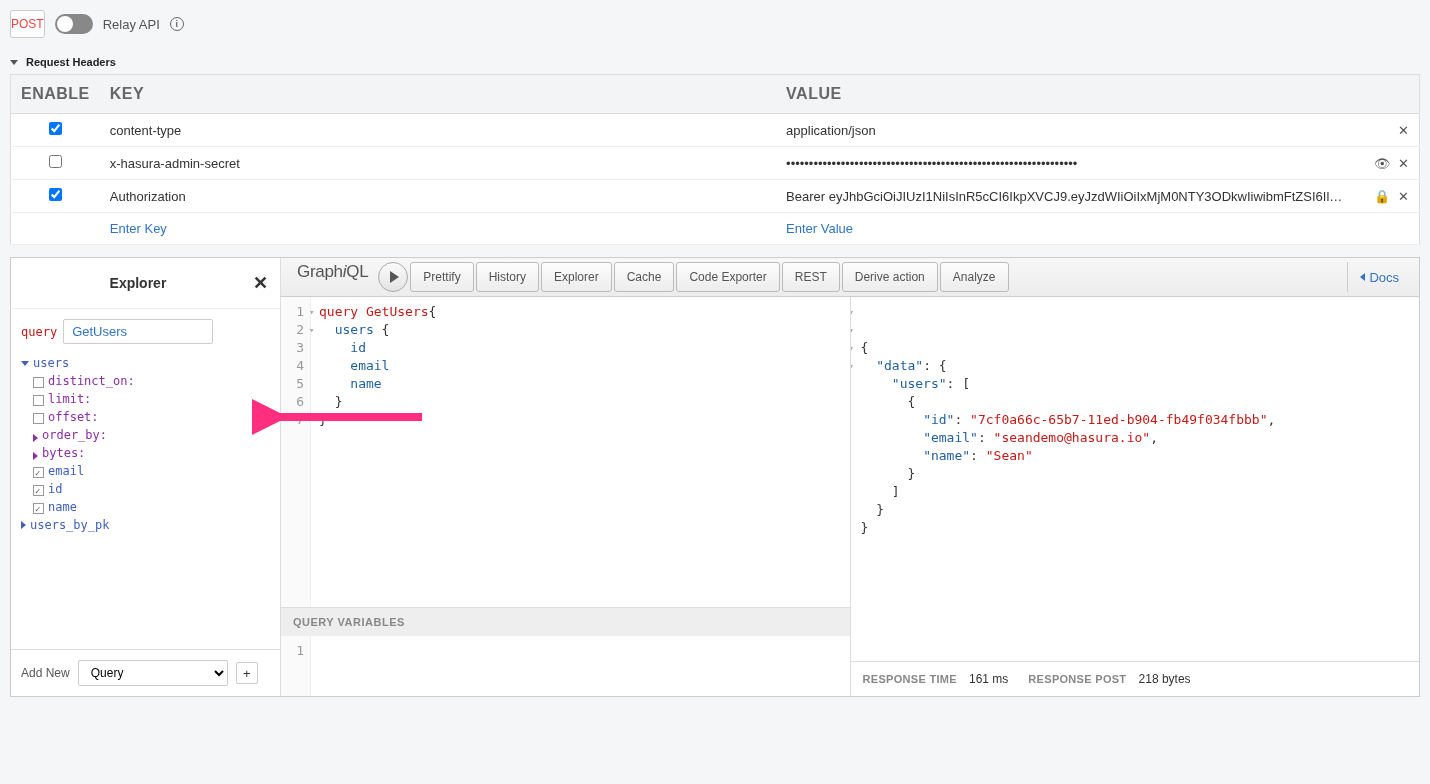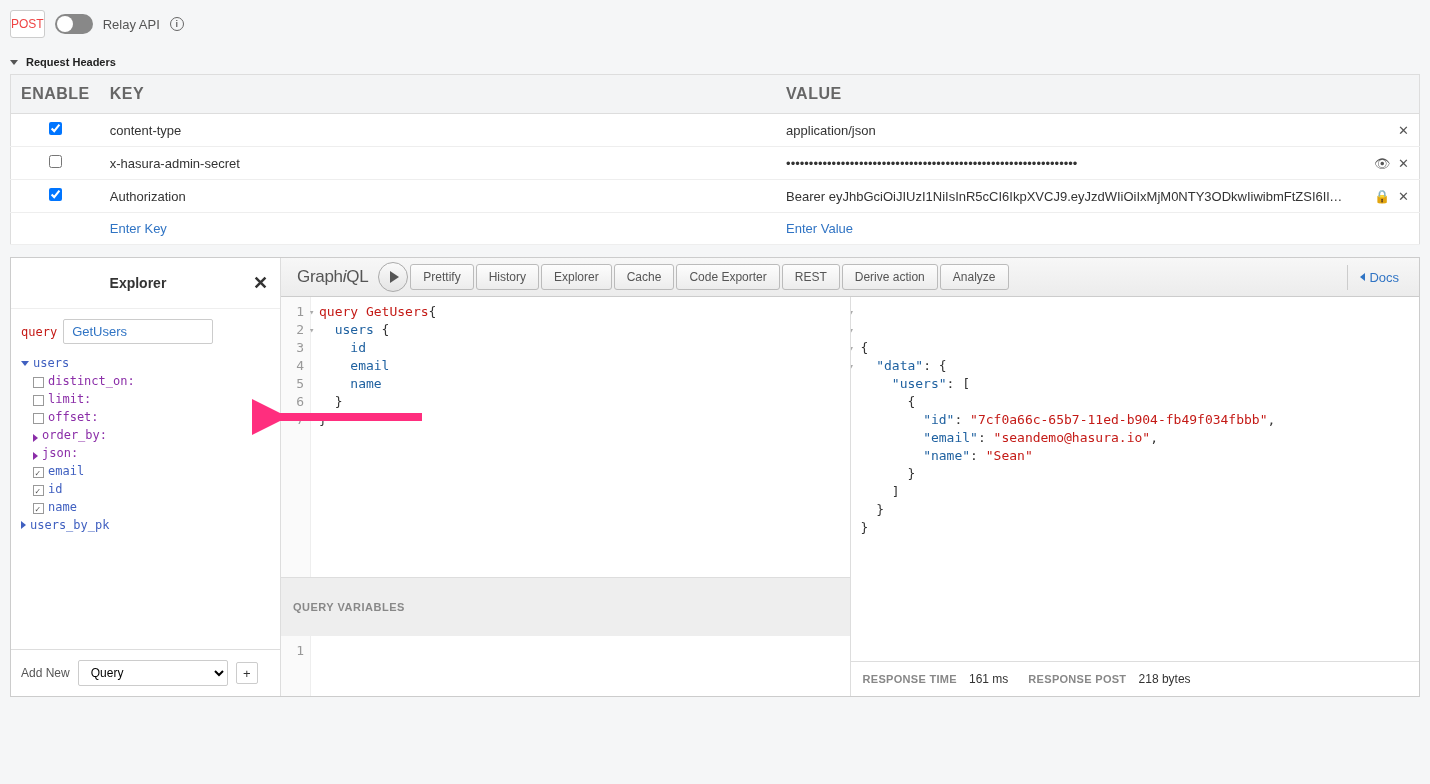--- a/index.html
+++ b/index.html
@@ -41,38 +41,38 @@
 .tri-right { width: 0; height: 0; border-top: 4px solid transparent; border-bottom: 4px solid transparent; border-left: 5px solid currentColor; display: inline-block; }
 .tri-down { width: 0; height: 0; border-left: 4px solid transparent; border-right: 4px solid transparent; border-top: 5px solid currentColor; display: inline-block; }
 .checkbox-sm { width: 11px; height: 11px; border: 1px solid #999; display: inline-block; }
 .checkbox-sm.checked::after { content: "✓"; font-size: 9px; position: relative; top: -3px; left: 1px; color: #555; }
 .indent-1 { margin-left: 12px; align-items: flex-end; }
 .explorer-footer { border-top: 1px solid #ddd; padding: 10px; display: flex; align-items: center; gap: 8px; }
 .add-new-label { font-size: 12px; color: #555; }
 .add-new-select { border: 1px solid #ccc; padding: 4px 8px; font-size: 12px; width: 150px; background: #fff; border-radius: 2px; }
 .plus-btn { border: 1px solid #ccc; width: 22px; height: 22px; display: flex; align-items: center; justify-content: center; cursor: pointer; border-radius: 2px; background: #fff; }
 .editor-pane { flex: 1; display: flex; flex-direction: column; min-width: 0; }
-.toolbar { display: flex; align-items: center; border-bottom: 1px solid #ccc; background: linear-gradient(#f7f7f7, #ececec); padding: 4px 8px; gap: 2px; }
+.toolbar { display: flex; border-bottom: 1px solid #ccc; background: linear-gradient(#f7f7f7, #ececec); padding: 4px 8px; gap: 2px; }
 .graphiql-logo { font-size: 17px; color: #555; font-weight: 400; padding: 0 8px; letter-spacing: -0.3px; }
 .graphiql-logo .i { font-style: italic; }
 .play-btn { width: 30px; height: 30px; border-radius: 50%; border: 1px solid #aaa; background: linear-gradient(#fafafa, #e4e4e4); display: flex; align-items: center; justify-content: center; cursor: pointer; }
 .play-btn::after { content: ""; width: 0; height: 0; border-top: 6px solid transparent; border-bottom: 6px solid transparent; border-left: 9px solid #555; margin-left: 2px; }
 .tb-btn { border: 1px solid #bbb; background: linear-gradient(#fdfdfd, #ececec); padding: 5px 12px; font-size: 12px; color: #555; border-radius: 3px; cursor: pointer; }
 .tb-spacer { flex: 1; }
 .docs-btn { display: flex; align-items: center; gap: 4px; color: #3074c4; cursor: pointer; padding: 5px 12px; font-size: 13px; border-left: 1px solid #ccc; }
 .chevron-left { width: 0; height: 0; border-top: 4px solid transparent; border-bottom: 4px solid transparent; border-right: 5px solid #3074c4; }
 .editor-split { flex: 1; display: flex; min-height: 0; }
 .query-col { flex: 1; display: flex; flex-direction: column; border-right: 1px solid #ddd; min-width: 0; }
 .code-area { flex: 1; display: flex; font-family: ui-monospace, Menlo, Consolas, monospace; font-size: 13px; overflow: auto; position: relative;}
 .gutter { width: 30px; background: #fafafa; text-align: right; padding: 6px 6px 6px 0; color: #999; line-height: 18px; border-right: 1px solid #eee;}
 .code-body { padding: 6px 8px; line-height: 18px; white-space: pre; flex: 1; }
 .kw-purple { color: #c41a16; }
 .kw-blue { color: #1f61a0; }
 .fold-markers { position: absolute; left: 28px; top: 6px; line-height: 18px; font-size: 9px; color: #aaa; }
-.query-vars-header { background: #eee; padding: 23px 12px; font-size: 11px; font-weight: 600; color: #888; letter-spacing: 0.5px; border-top: 1px solid #ddd; }
+.query-vars-header { background: #eee; padding: 8px 12px; font-size: 11px; font-weight: 600; color: #888; letter-spacing: 0.5px; border-top: 1px solid #ddd; }
 .query-vars-body { height: 60px; display: flex; font-family: ui-monospace, Menlo, Consolas, monospace; font-size: 13px; }
 .result-col { flex: 1; display: flex; flex-direction: column; min-width: 0; }
 .result-body { flex: 1; font-family: ui-monospace, Menlo, Consolas, monospace; font-size: 13px; padding: 6px 10px; line-height: 18px; white-space: pre; overflow: auto; position: relative;}
 .json-key { color: #1f61a0; }
 .json-str { color: #c41a16; }
 .result-footer { border-top: 1px solid #ddd; padding: 10px 12px; font-size: 11px; color: #888; display: flex; gap: 20px; }
 .result-footer span.val { color: #333; font-weight: 400; font-size: 12px; margin-left: 6px;}
 .result-footer .lbl { font-weight: 600; letter-spacing: 0.3px; }
 .arrow-overlay { position: absolute; left: 242px; top: 140px; width: 180px; height: 40px; pointer-events: none; z-index: 10; }
 .main-split-wrap { position: relative; }
@@ -175,21 +175,21 @@
         <div class="tree-item purple indent-1">
               <span class="checkbox-sm"></span>
               <span>offset:</span>
             </div>
         <div class="tree-item purple indent-1">
               <span class="tri-right"></span>
               <span>order_by:</span>
             </div>
         <div class="tree-item purple indent-1">
               <span class="tri-right"></span>
-              <span>json:</span>
+              <span>bytes:</span>
             </div>
         <div class="tree-item blue indent-1">
               <span class="checkbox-sm checked"></span>
               <span>email</span>
             </div>
         <div class="tree-item blue indent-1">
               <span class="checkbox-sm checked"></span>
               <span>id</span>
             </div>
         <div class="tree-item blue indent-1">

